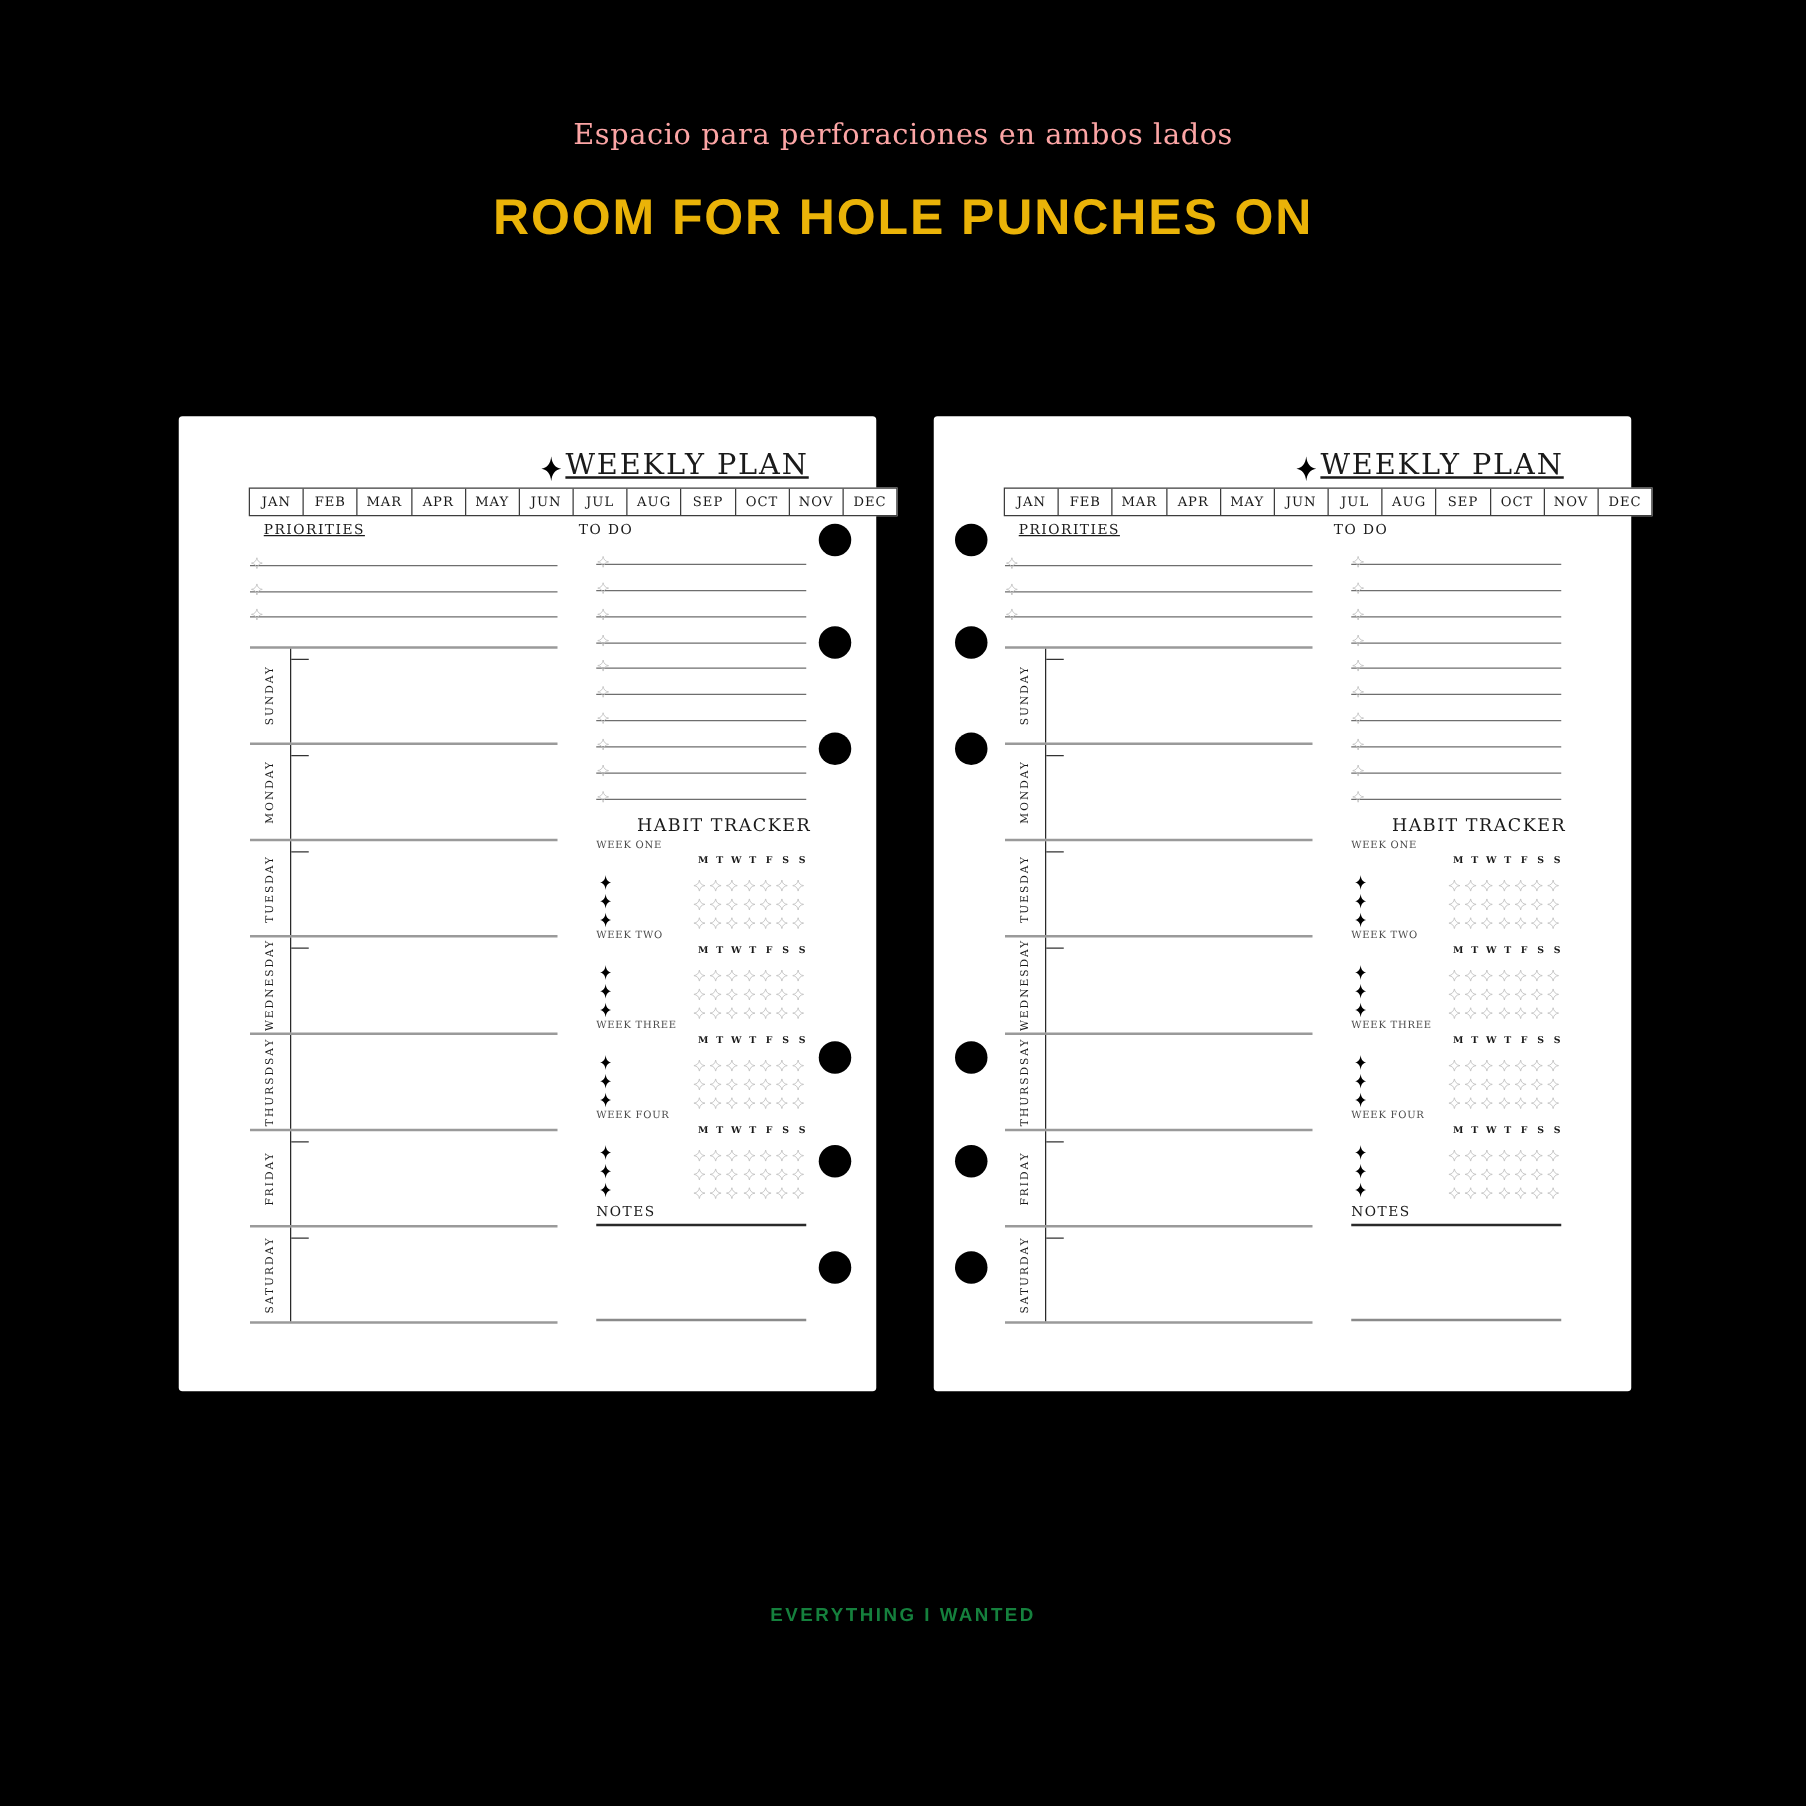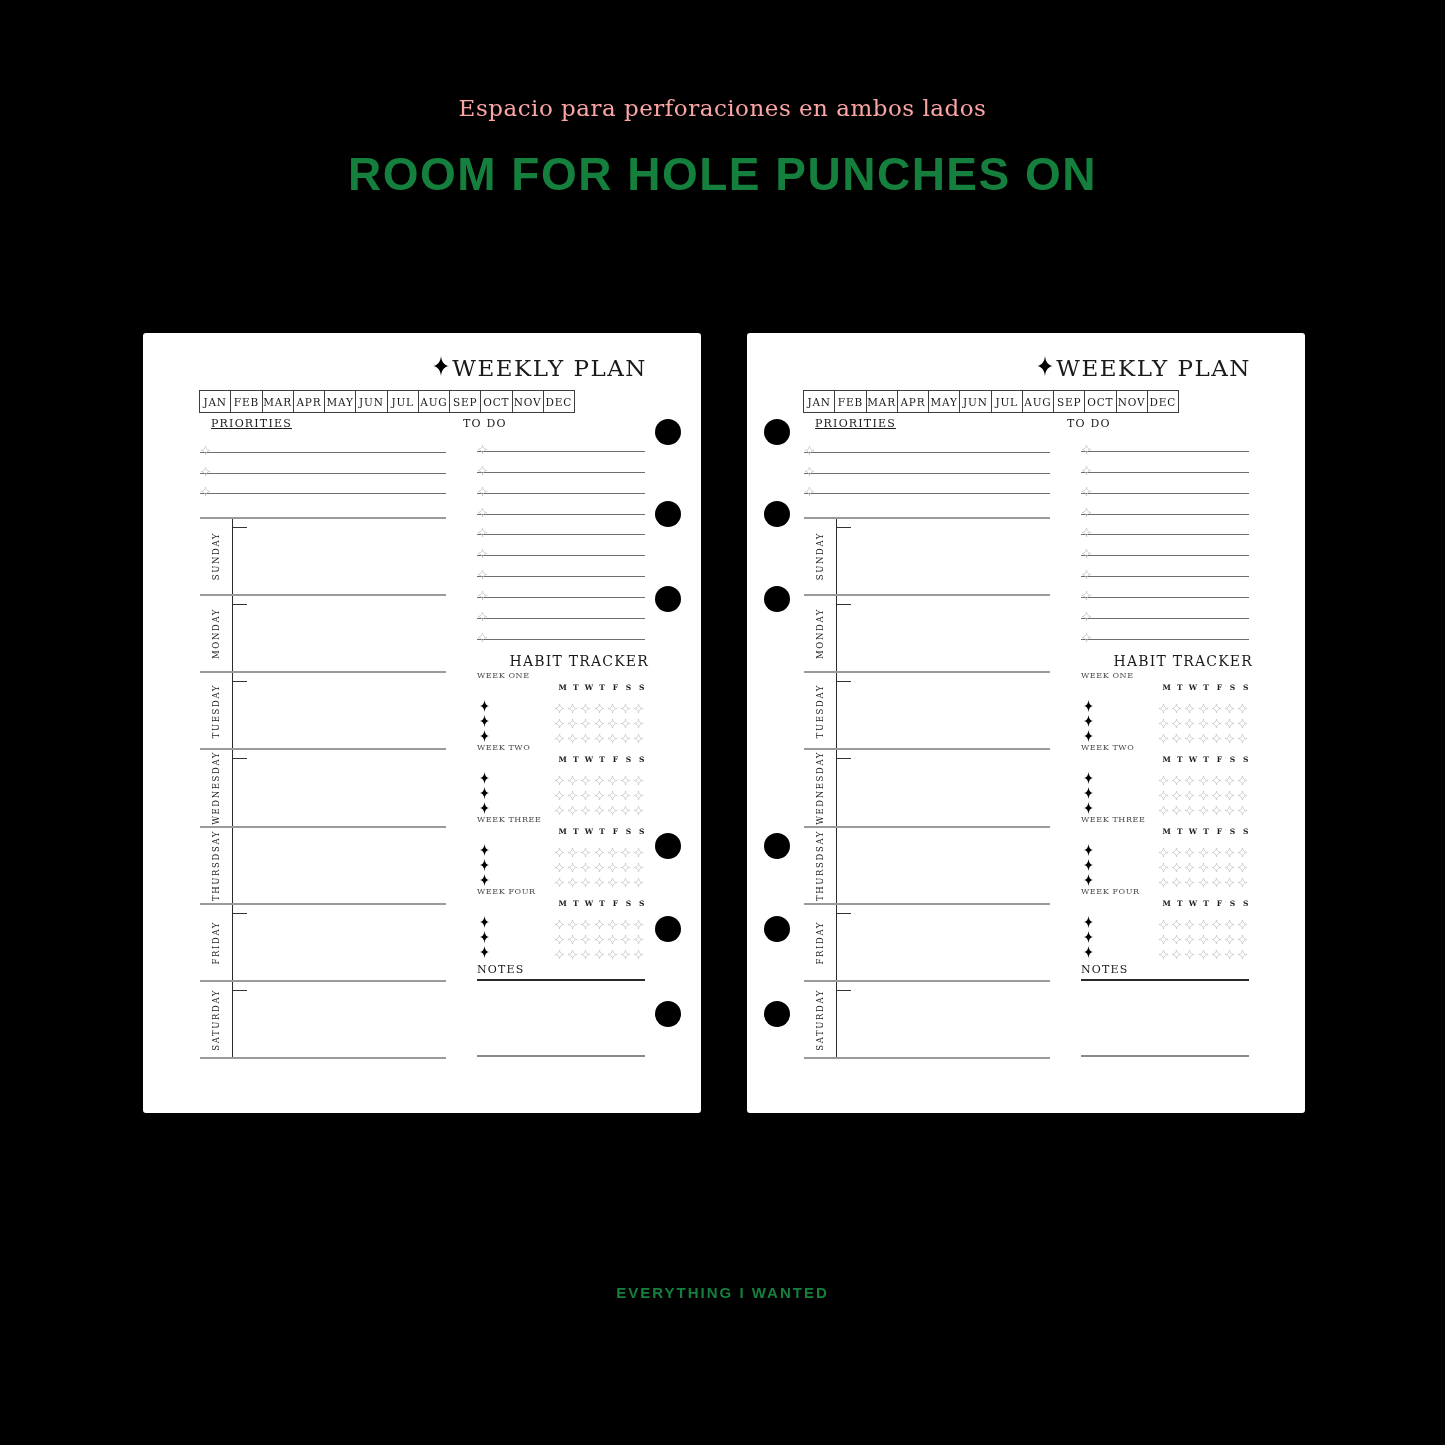--- a/index.html
+++ b/index.html
@@ -10,48 +10,48 @@
   }
   
   .top-subtitle{
     position:absolute;top:95px;left:0;width:100%;
     text-align:center;color:#fca5a5;
     font-family:"DejaVu Serif", serif;font-size:23px;font-weight:400;
     letter-spacing:0.5px;
   }
   .main-title{
     position:absolute;top:142px;left:0;width:100%;
-    text-align:center;color:#15803d;
+    text-align:center;color:#eab308;
     font-family:"Liberation Sans","DejaVu Sans",sans-serif;
-    font-weight:900;font-size:46px;letter-spacing:1.5px;line-height:64px;
+    font-weight:900;font-size:40px;letter-spacing:1.5px;line-height:64px;
   }
   
   .page{
     position:absolute;top:333px;width:558px;height:780px;
     background:#fff;border-radius:3px;color:#1a1a1a;
   }
   .page--left{left:143px;}
   .page--right{left:747px;}
   
   .hole{position:absolute;width:26px;height:26px;border-radius:50%;background:#000;}
   .page--left .hole{right:20px;}
   .page--right .hole{left:17px;}
   .hole-0{top:86px;} .hole-1{top:168px;} .hole-2{top:253px;}
   .hole-3{top:500px;} .hole-4{top:583px;} .hole-5{top:668px;}
   
   .page-title{
     position:absolute;top:22px;right:54px;height:30px;
-    display:flex;align-items:flex-start;
-    font-size:23px;letter-spacing:1.5px;font-weight:500;white-space:nowrap;
+    display:flex;align-items:flex-end;
+    font-size:23px;letter-spacing:1.5px;font-weight:500;white-space:nowrap;text-decoration:underline;
   }
   .title-star{width:16px;height:20px;margin-right:3px;display:inline-block;}
   .title-star svg{width:100%;height:100%;}
   
   .month-row{
-    position:absolute;left:56px;top:57px;width:376px;height:23px;
+    position:absolute;left:56px;top:57px;width:519px;height:23px;
     display:flex;border:1px solid #3d3d3d;box-sizing:border-box;background:#fff;
   }
   .month-cell{
     flex:1;display:flex;align-items:center;justify-content:center;
     border-right:1px solid #3d3d3d;
     font-size:10.5px;letter-spacing:0.8px;
   }
   .month-cell:last-child{border-right:none;text-align:center;}
   
   .sec-label{

